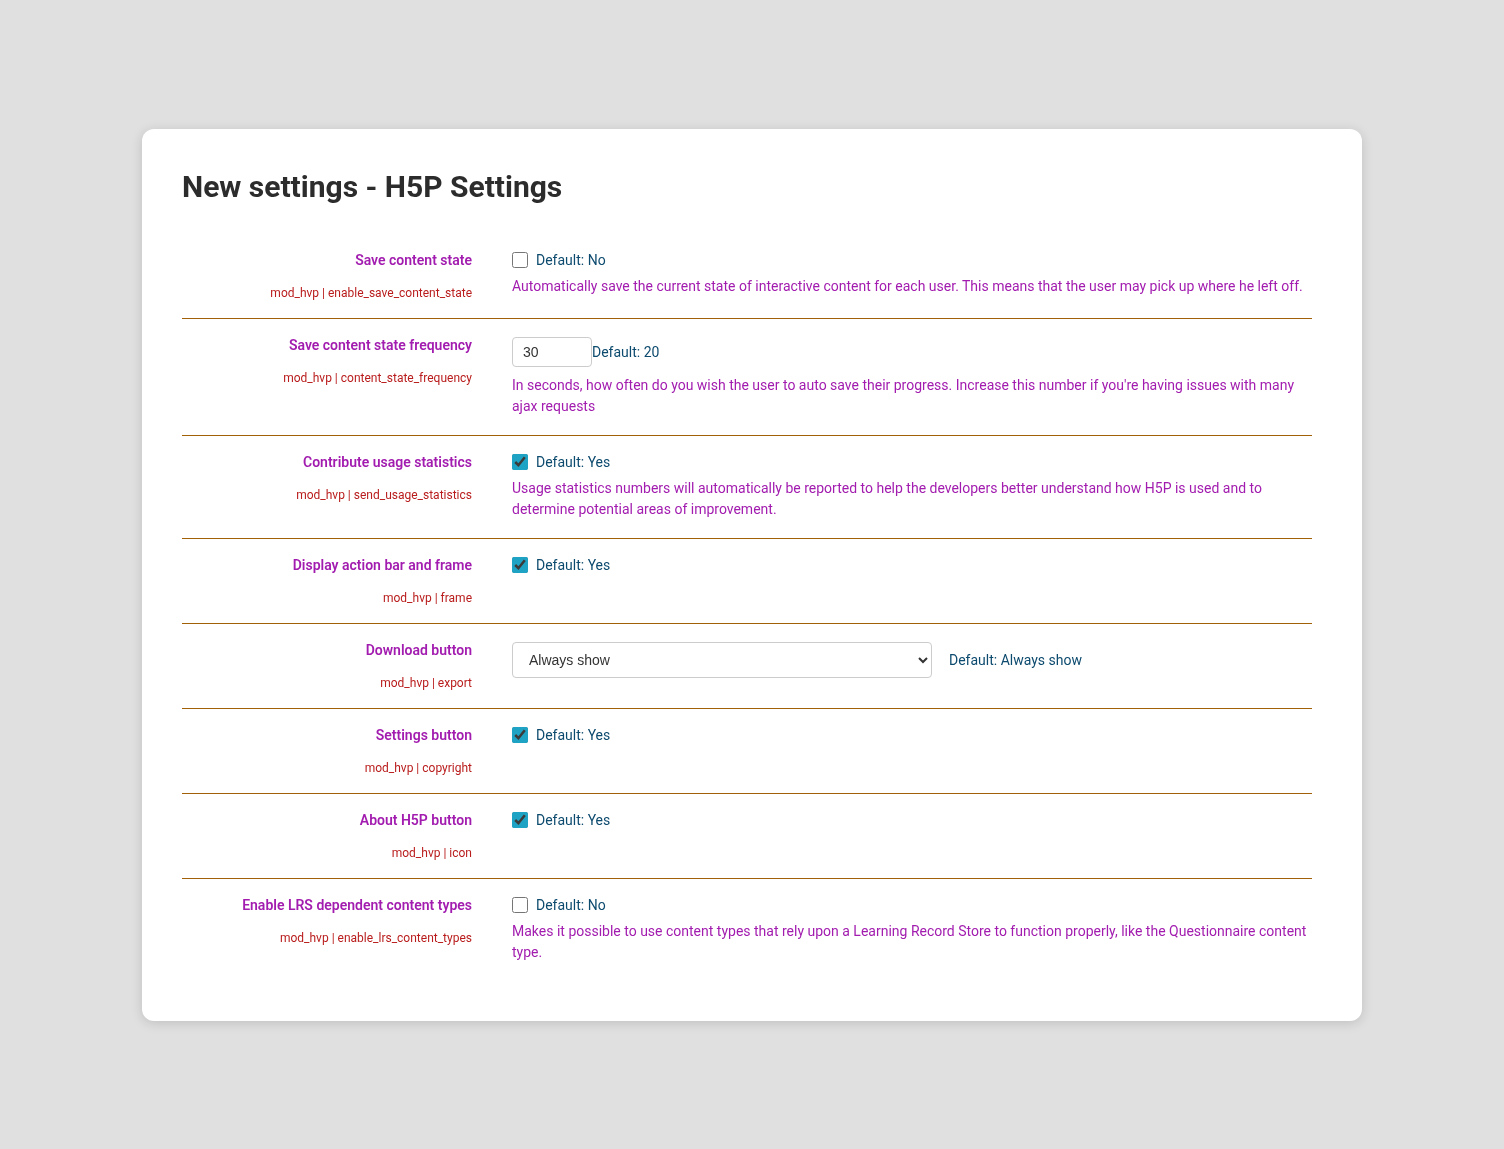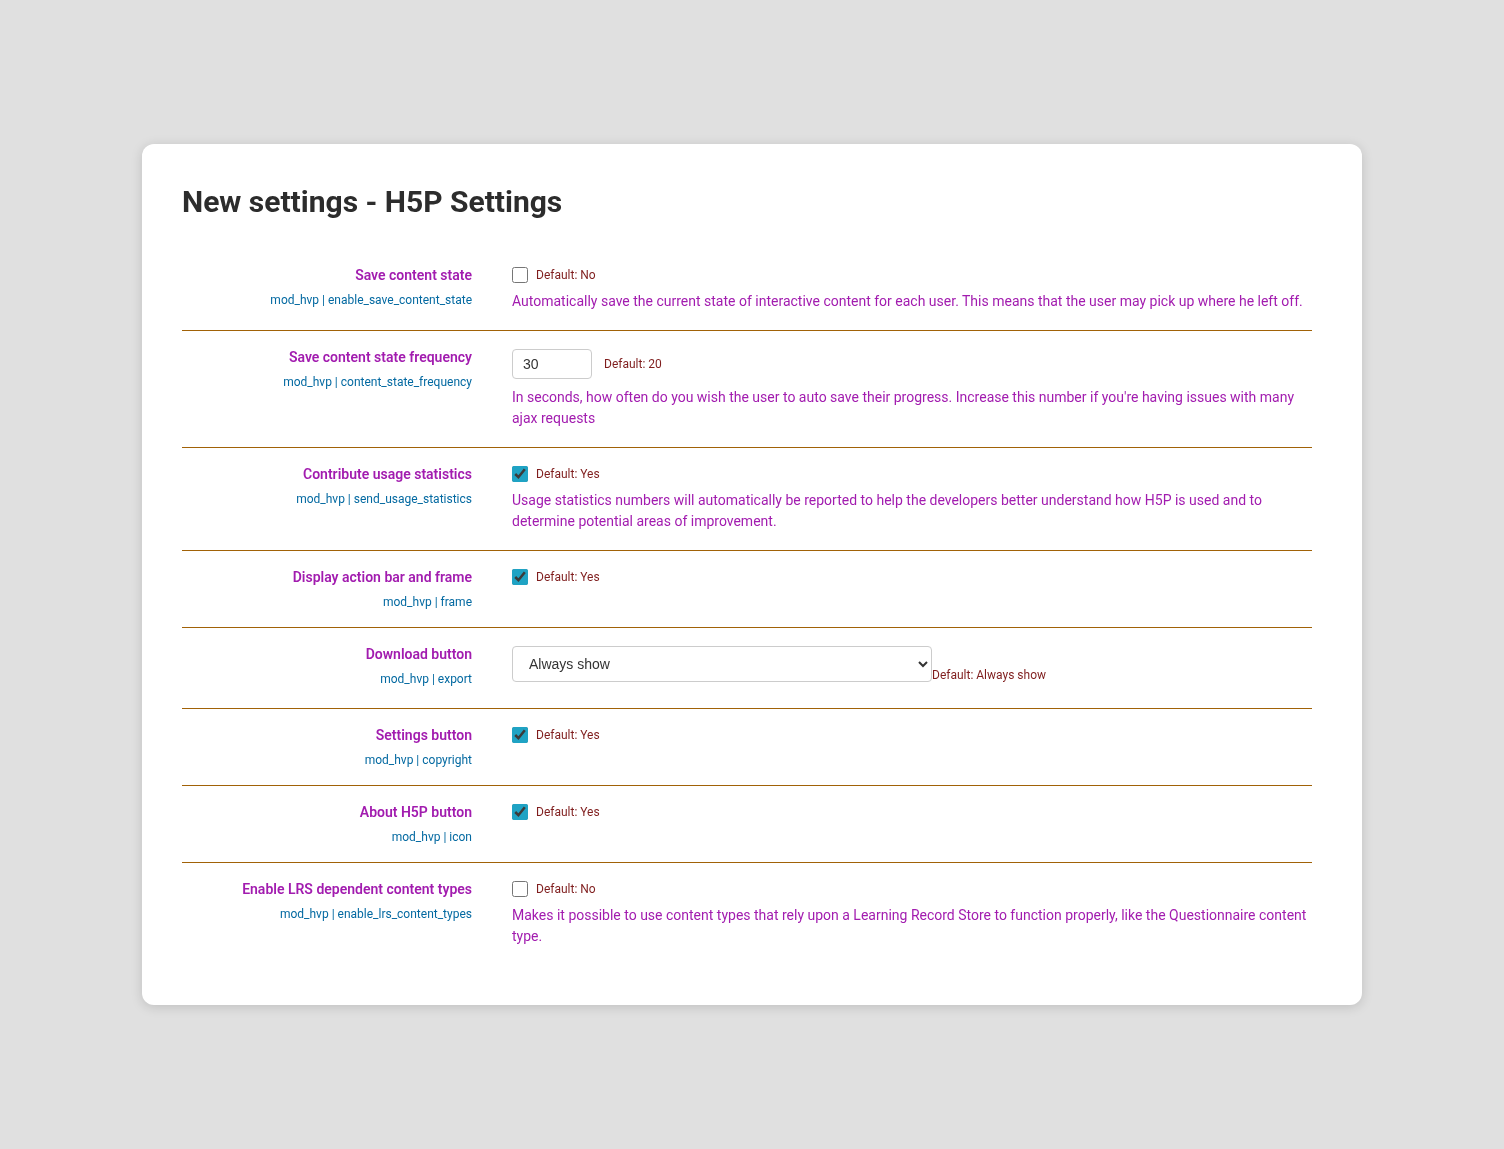--- a/index.html
+++ b/index.html
@@ -43,68 +43,67 @@
       vertical-align: top;
     }
     .label-cell .label-name {
       font-size: 14px;
       font-weight: 600;
       color: #a21caf;
       display: block;
     }
     .label-cell .label-key {
       font-size: 12px;
-      color: #0369a1;
+      color: #b91c1c;
       display: block;
-      margin-top: 10px;
+      margin-top: 18px;
     }
     .value-cell {
       padding: 18px 0 18px 20px;
       vertical-align: top;
     }
     .checkbox-row {
       display: flex;
       align-items: center;
       gap: 8px;
       margin-bottom: 8px;
     }
     .checkbox-row input[type="checkbox"] {
       width: 16px;
       height: 16px;
       cursor: pointer;
       accent-color: #1fa3c4;
     }
     .default-text {
-      font-size: 12px;
-      color: #7f1d1d;
+      font-size: 14px;
+      color: #0c4a6e;
     }
     .description {
       font-size: 14px;
       color: #a21caf;
       line-height: 1.5;
       margin-top: 6px;
     }
     .input-row {
       display: flex;
       align-items: center;
-      gap: 12px;
       margin-bottom: 8px;
     }
     .number-input {
       width: 80px;
       padding: 6px 10px;
       border: 1px solid #ccc;
       border-radius: 4px;
       font-size: 14px;
       color: #333;
     }
     .select-row {
       display: flex;
-      align-items: flex-end;
-      gap: 0;
+      align-items: center;
+      gap: 17px;
       margin-bottom: 8px;
     }
     .dropdown-select {
       width: 420px;
       padding: 8px 12px;
       border: 1px solid #ccc;
       border-radius: 4px;
       font-size: 14px;
       color: #333;
       background: #fff;

